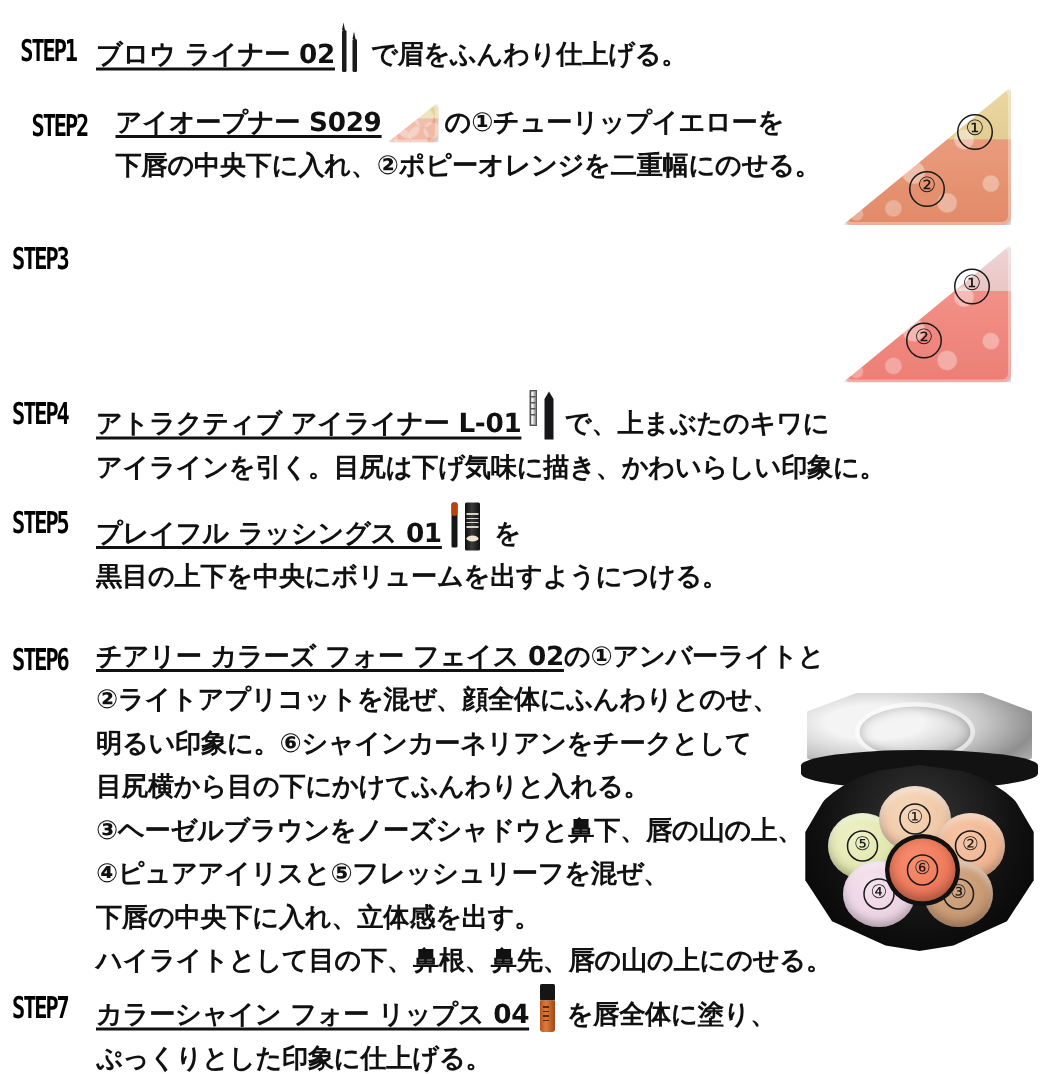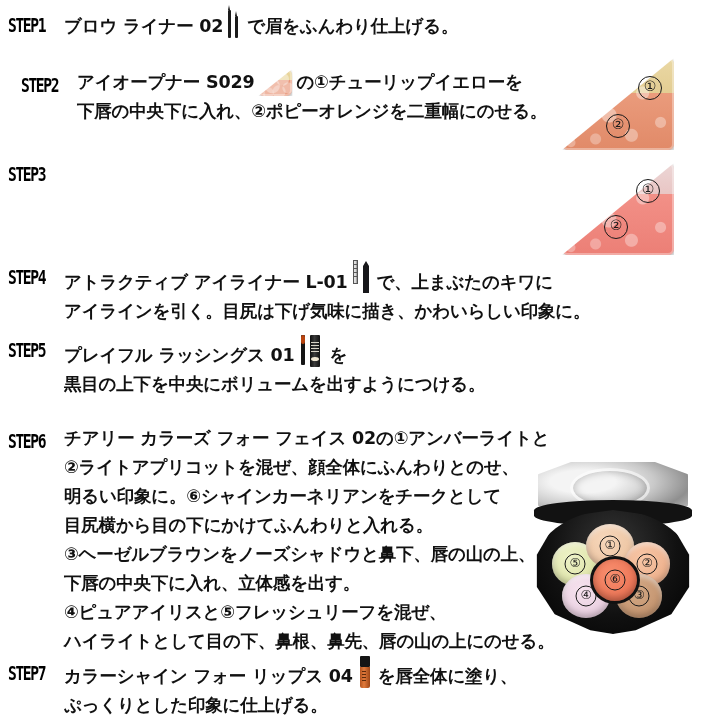--- a/index.html
+++ b/index.html
@@ -34,20 +34,21 @@
   }
   .step-body{
     flex:1 1 auto;
     font-size:17.5px;
     line-height:29px;
     font-weight:bold;
     letter-spacing:-0.2px;
   }
   .ln{display:block;white-space:nowrap;}
   .prod{
+    text-decoration:underline;
     text-underline-offset:3px;
     text-decoration-thickness:1.6px;
   }
 
   
   .ico{display:inline-block;vertical-align:-6px;position:relative;}
 
   
   .ico-brow{width:18px;height:30px;margin:0 3px;}
   .ico-brow i{position:absolute;bottom:0;width:3px;background:#1b1b1b;border-radius:1px;}
@@ -162,21 +163,21 @@
     border:1.5px solid #1a1a1a;color:#1a1a1a;
     font-size:12.5px;line-height:16px;text-align:center;
   }
   .pan.center{border:3px solid #111;box-shadow:inset 0 -3px 7px rgba(0,0,0,.3);}
 </style>
 </head>
 <body>
 
 <div class="page">
 
-  <div class="step" style="left:8px;top:8px;">
+  <div class="step" style="left:8px;top:18px;text-align:center;">
     <div class="step-label">STEP1</div>
     <div class="step-body">
       <span class="ln"><span class="prod">ブロウ ライナー 02</span><span class="ico ico-brow"><i class="a"></i><i class="b"></i></span><span>で眉をふんわり仕上げる。</span></span>
     </div>
   </div>
 
   <div class="step" style="left:21px;top:68px;">
     <div class="step-label">STEP2</div>
     <div class="step-body">
       <span class="ln"><span class="prod">アイオープナー S029</span><span class="ico ico-tri">
@@ -214,22 +215,22 @@
   </div>
 
   <div class="step" style="left:8px;top:424px;">
     <div class="step-label">STEP6</div>
     <div class="step-body">
       <span class="ln"><span class="prod">チアリー カラーズ フォー フェイス 02</span><span>の①アンバーライトと</span></span>
       <span class="ln">②ライトアプリコットを混ぜ、顔全体にふんわりとのせ、</span>
       <span class="ln">明るい印象に。⑥シャインカーネリアンをチークとして</span>
       <span class="ln">目尻横から目の下にかけてふんわりと入れる。</span>
       <span class="ln">③ヘーゼルブラウンをノーズシャドウと鼻下、唇の山の上、</span>
+      <span class="ln">④ピュアアイリスと⑤フレッシュリーフを混ぜ、</span>
       <span class="ln">下唇の中央下に入れ、立体感を出す。</span>
-      <span class="ln">④ピュアアイリスと⑤フレッシュリーフを混ぜ、</span>
       <span class="ln">ハイライトとして目の下、鼻根、鼻先、唇の山の上にのせる。</span>
     </div>
   </div>
 
   <div class="step" style="left:8px;top:656px;">
     <div class="step-label">STEP7</div>
     <div class="step-body">
       <span class="ln"><span class="prod">カラーシャイン フォー リップス 04</span><span class="ico ico-gloss"><i class="cap"></i><i class="body"></i></span><span>を唇全体に塗り、</span></span>
       <span class="ln">ぷっくりとした印象に仕上げる。</span>
     </div>

